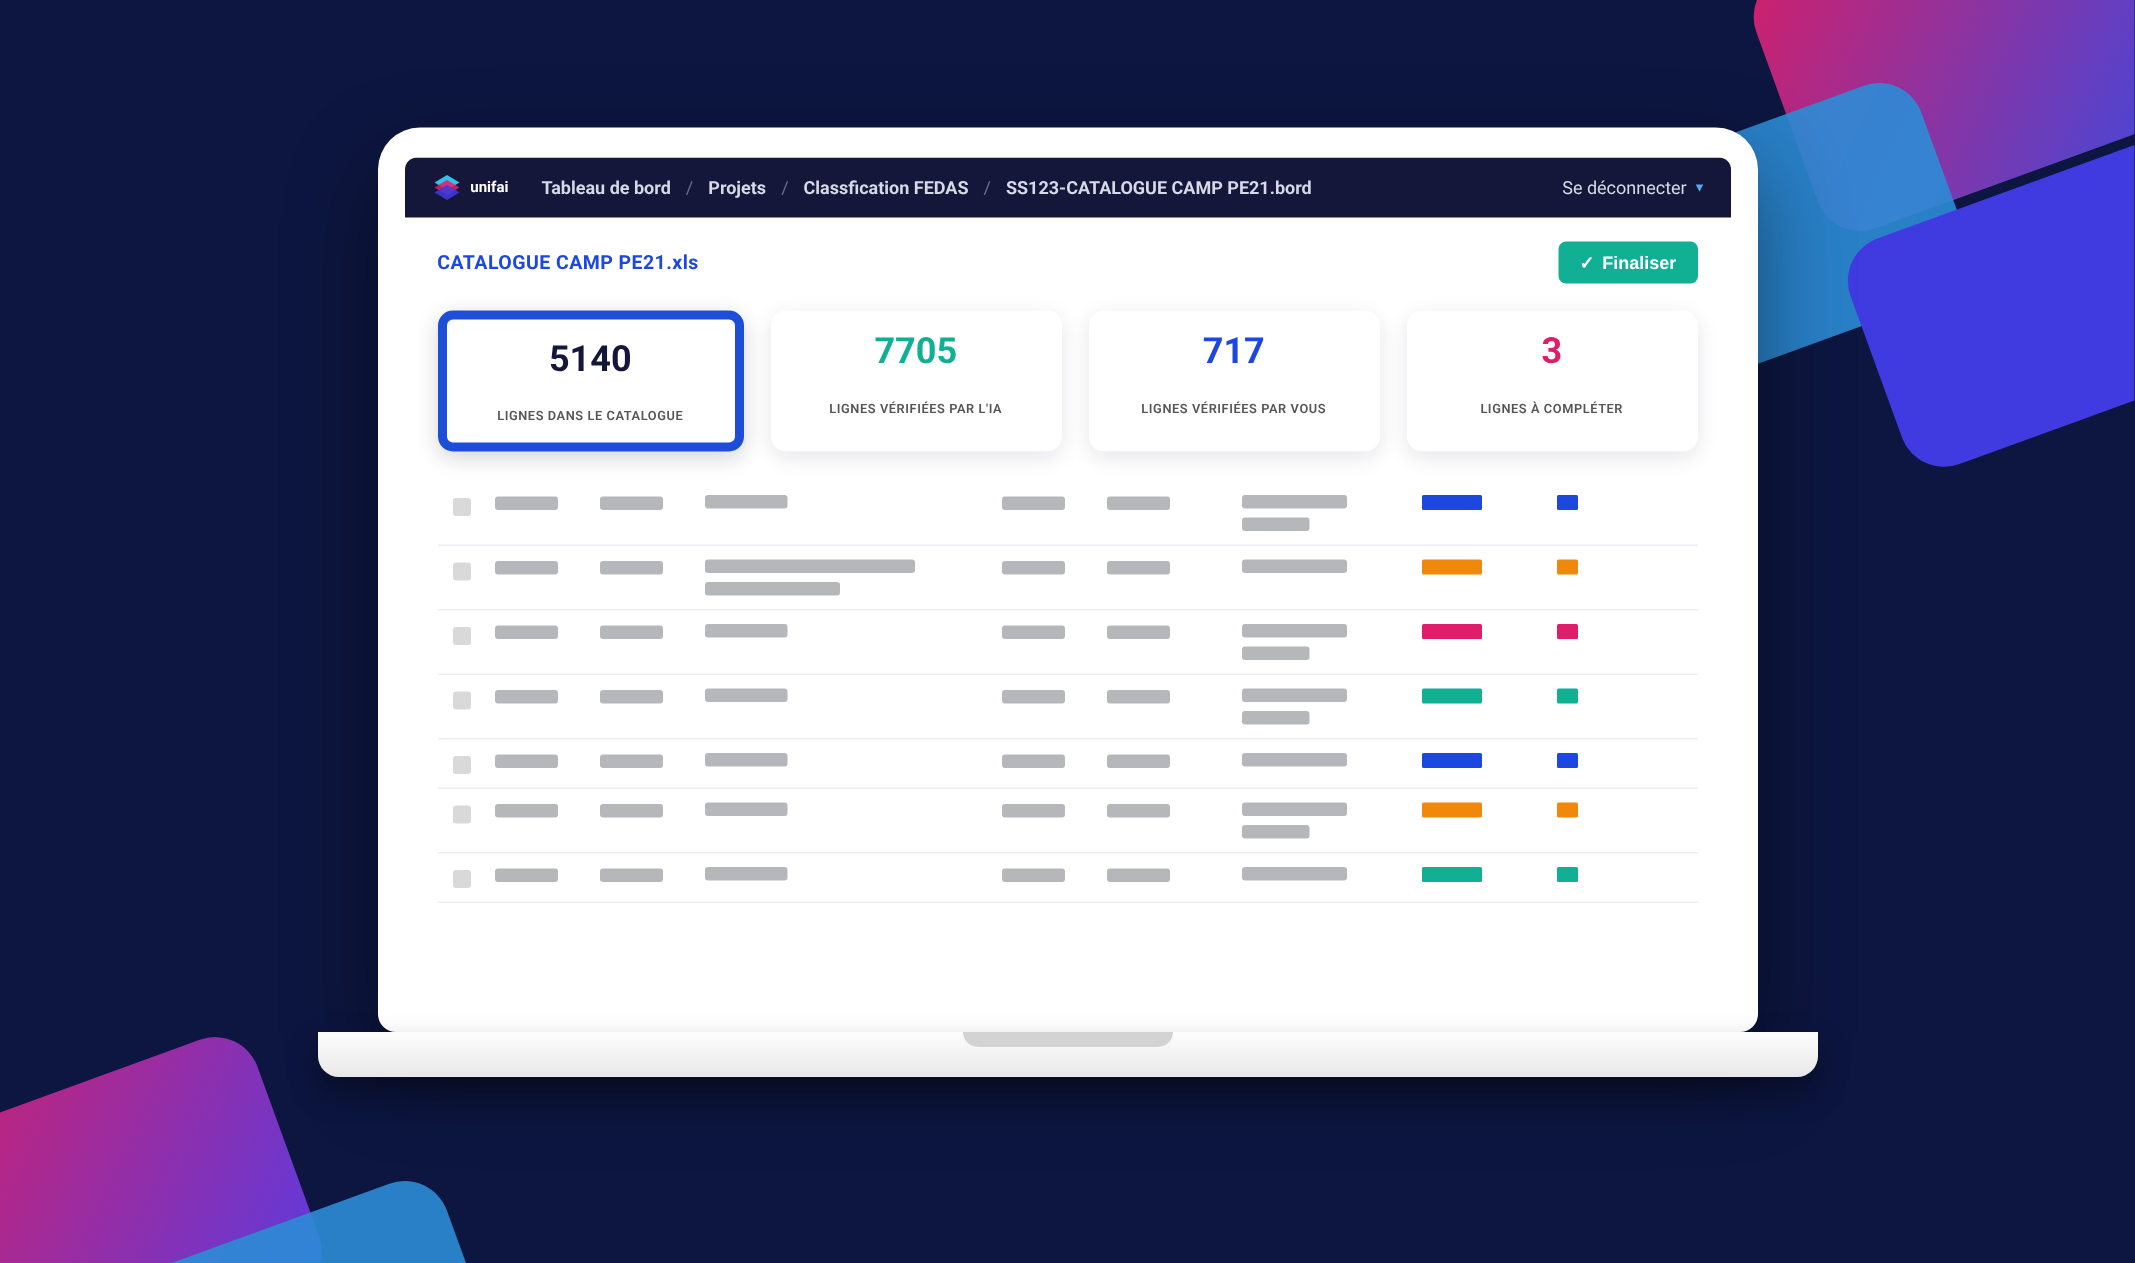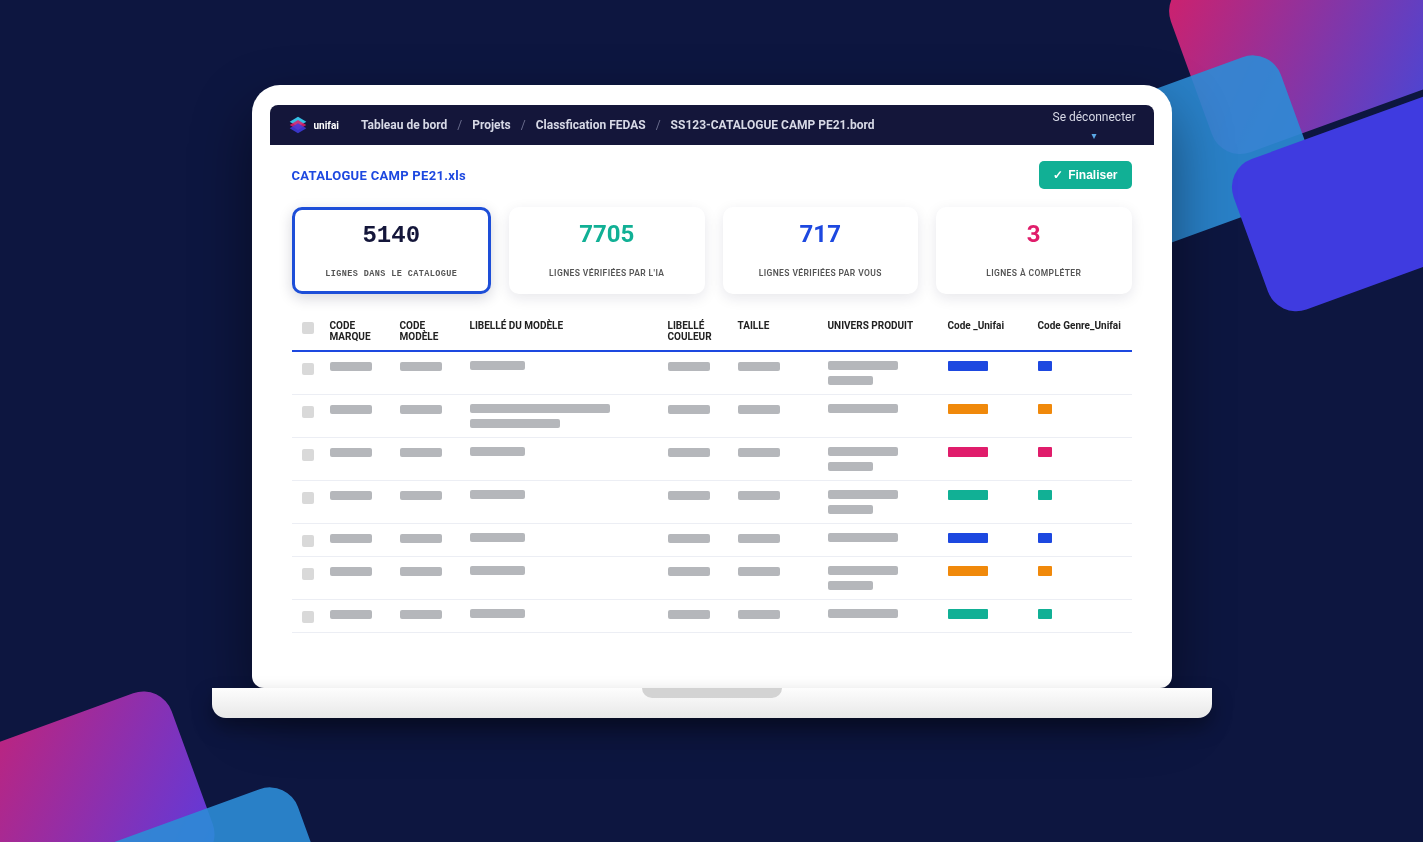--- a/index.html
+++ b/index.html
@@ -73,42 +73,42 @@
   }
   .logo {
     display:flex; align-items:center; gap:6px;
     color:#fff; font-weight:700; font-size:10px;
   }
   .logo-icon { width:20px; height:20px; position:relative; }
   .logo-icon svg { width:20px; height:20px; }
   .breadcrumb { display:flex; gap:10px; align-items:center; flex:1; margin-left:10px; }
   .breadcrumb .sep { color:#6b6e8e; }
   .breadcrumb .crumb { color:#d7d9e6;font-weight:bold; }
-  .logout { display:flex; align-items:center; gap:6px; color:#d7d9e6; cursor:pointer;flex-direction:column; }
+  .logout { display:flex; align-items:center; gap:6px; color:#d7d9e6; cursor:pointer; }
   .logout .chev { color:#5aa8e6; font-size:10px; }
 
   
   .content { padding:16px 22px 10px 22px; flex:1; overflow:hidden; }
   .title-row { display:flex; justify-content:space-between; align-items:center; margin-bottom:18px; }
   .page-title { color:#1d48e0; font-size:13px; font-weight:700; letter-spacing:.3px; }
   .finalize-btn {
     background:#11b095; color:#fff; border:none;
     padding:7px 14px; border-radius:5px; font-size:12px; font-weight:600;
     display:flex; align-items:center; gap:5px; cursor:pointer;
   }
 
   
   .stats { display:flex; gap:18px; margin-bottom:20px; }
   .stat-card {
     flex:1; background:#fff; border-radius:10px;
     box-shadow:0 4px 14px rgba(20,22,58,.10);
     padding:12px 8px; text-align:center;
     border:1px solid transparent;
   }
-  .stat-card.active { border:3px solid #1d4ed8; box-shadow:0 4px 14px rgba(20,22,58,.18);font-family:Liberation Mono, monospace; }
+  .stat-card.active { border:6px solid #1d4ed8; box-shadow:0 4px 14px rgba(20,22,58,.18); }
   .stat-val { font-size:24px; font-weight:700; margin-bottom:4px; }
   .stat-lbl { font-size:8.5px; letter-spacing:.4px; color:#555; text-transform:uppercase; font-weight:600;margin-top:20px; }
 
   
   .tbl { width:100%; font-size:11px; }
   .thead { display:flex; align-items:flex-start; border-bottom:2px solid #1d48e0; padding:6px 0 8px 0; color:#222; font-weight:700; font-size:10px; }
   .col-check { width:32px; display:flex; justify-content:center; align-items:flex-start; padding-top:2px; }
   .chk { width:12px; height:12px; background:#d9d9d9; border-radius:2px; }
   .col { padding:0 6px; }
   .c-marque { width:70px; }
@@ -188,33 +188,20 @@
               <div class="stat-val" style="color: rgb(29, 72, 224);">717</div>
               <div class="stat-lbl">LIGNES VÉRIFIÉES PAR VOUS</div>
             </div>
             <div class="stat-card">
               <div class="stat-val" style="color: rgb(224, 29, 107);">3</div>
               <div class="stat-lbl">LIGNES À COMPLÉTER</div>
             </div>
           </div>
 
         <div class="tbl">
-          <div class="thead">
-            <div class="col-check">
-                <div class="chk"></div>
-              </div>
-            <div class="col c-marque">CODE MARQUE</div>
-            <div class="col c-modele">CODE MODÈLE</div>
-            <div class="col c-libmodele">LIBELLÉ DU MODÈLE</div>
-            <div class="col c-libcouleur">LIBELLÉ COULEUR</div>
-            <div class="col c-taille">TAILLE</div>
-            <div class="col c-univers">UNIVERS PRODUIT</div>
-            <div class="col c-code1">Code _Unifai</div>
-            <div class="col c-code2">Code Genre_Unifai</div>
-          </div>
           <div id="tbody">
               <div class="trow">
                 <div class="col-check">
                   <div class="chk"></div>
                 </div>
                 <div class="col c-marque"><span class="ph" style="width: 42px;"></span></div>
                 <div class="col c-modele"><span class="ph" style="width: 42px;"></span></div>
                 <div class="col c-libmodele">
                   <div class="stack">
                     <span class="ph" style="width: 55px;"></span>

